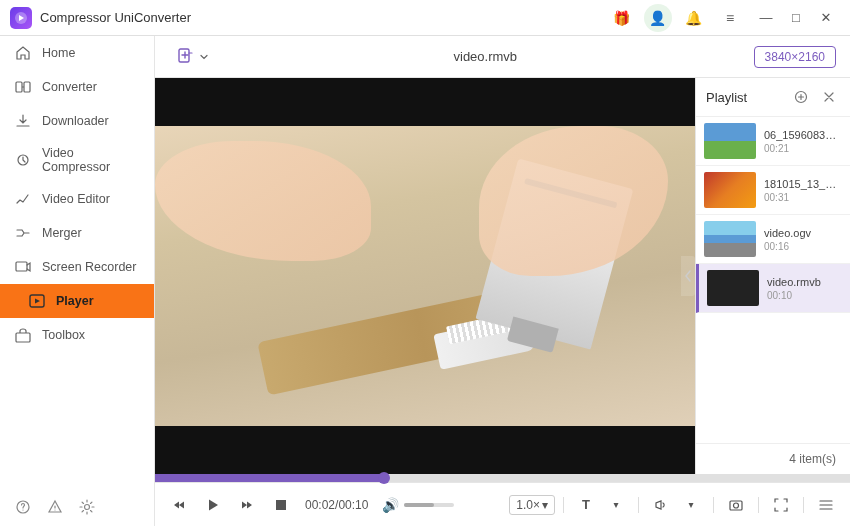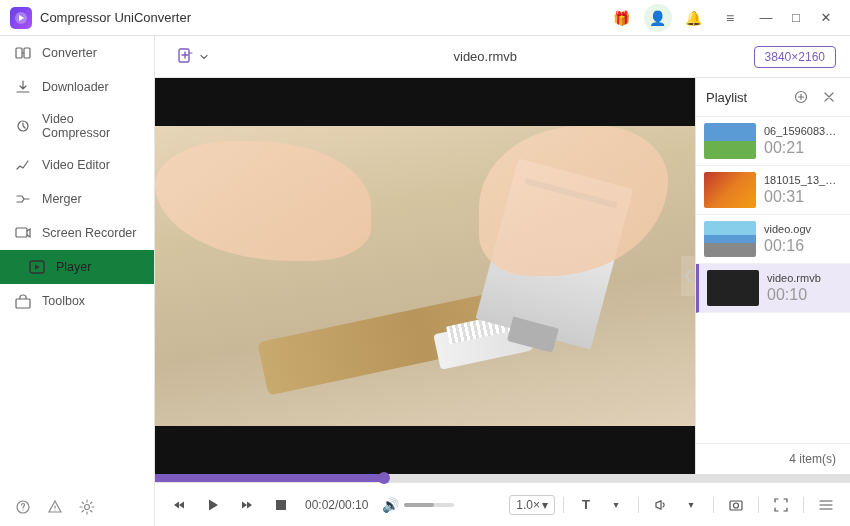--- a/index.html
+++ b/index.html
@@ -19,21 +19,21 @@
     .title-bar-icon.user { color: #5a5; background: #e8f5e9; border-radius: 50%; }
     .win-controls { display: flex; gap: 2px; margin-left: 8px; }
     .win-btn { width: 28px; height: 20px; border: none; background: none; cursor: pointer; font-size: 13px; color: #555; display: flex; align-items: center; justify-content: center; }
 
     
     .main { display: flex; flex: 1; overflow: hidden; }
 
     
     .sidebar { width: 155px; background: #ffffff; border-right: 1px solid #e5e5e5; display: flex; flex-direction: column; flex-shrink: 0; }
     .sidebar-item { display: flex; align-items: center; padding: 8px 14px; cursor: pointer; color: #555; font-size: 12.5px; gap: 10px; border-radius: 0; }
-    .sidebar-item.active { background: #15803d; font-weight: 400; color: #222; padding-left: 28px; }
+    .sidebar-item.active { background: #f97316; font-weight: 700; color: #222; padding-left: 28px; }
     .sidebar-item .icon { width: 18px; height: 18px; display: flex; align-items: center; justify-content: center; flex-shrink: 0; color: #666; }
     .sidebar-item.active .icon { color: #333; }
     .sidebar-spacer { flex: 1; }
     .sidebar-bottom { display: flex; padding: 10px 14px; gap: 14px; align-items: center; }
     .sidebar-bottom .icon { width: 18px; height: 18px; color: #888; cursor: pointer; display: flex; align-items: center; justify-content: center; }
 
     
     .content { flex: 1; display: flex; flex-direction: column; background: #f7f7f7; overflow: hidden; }
 
     
@@ -64,21 +64,21 @@
     .playlist-items { flex: 1; overflow-y: auto; }
     .playlist-item { display: flex; align-items: center; padding: 6px 8px; cursor: pointer; border-bottom: 1px solid #f0f0f0; gap: 8px; }
     .playlist-item.active { background: #ede8f7; border-left: 3px solid #7c5cbf; }
     .playlist-thumb { width: 52px; height: 36px; background: #555; flex-shrink: 0; border-radius: 2px; overflow: hidden; display: flex; align-items: center; justify-content: center; }
     .thumb-beach { background: linear-gradient(180deg, #5b9bd5 50%, #6ab04c 50%); }
     .thumb-sunset { background: linear-gradient(135deg, #c0392b, #e67e22, #f39c12); }
     .thumb-statue { background: linear-gradient(180deg, #87CEEB 40%, #5b9bd5 40%, #5b9bd5 60%, #888 60%); }
     .thumb-dark { background: #222; }
     .playlist-item-info { flex: 1; min-width: 0; }
     .playlist-item-name { font-size: 11px; color: #444; white-space: nowrap; overflow: hidden; text-overflow: ellipsis; }
-    .playlist-item-duration { font-size: 16px; color: #999; margin-top: 2px; }
+    .playlist-item-duration { font-size: 10px; color: #999; margin-top: 2px; }
 
     .playlist-footer { padding: 8px 14px; border-top: 1px solid #eee; font-size: 12px; color: #666; text-align: right; }
 
     
     .progress-bar-container { height: 8px; background: #e0e0e0; position: relative; cursor: pointer; }
     .progress-bar-fill { height: 100%; background: #7c5cbf; width: 33%; position: relative; }
     .progress-handle { width: 12px; height: 12px; background: #7c5cbf; border-radius: 50%; position: absolute; right: -6px; top: -2px; }
 
     
     .controls-bar { height: 44px; background: #ffffff; border-top: 1px solid #e5e5e5; display: flex; align-items: center; padding: 0 10px; gap: 6px; }
@@ -116,20 +116,28 @@
     <button class="win-btn close">✕</button>
   </div>
 </div>
 
 <div class="main">
 
   <div class="sidebar">
     <div class="sidebar-item">
       <span class="icon">
         <svg width="16" height="16" viewBox="0 0 16 16" fill="none">
+            <path d="M2 7L8 2L14 7V14H10V10H6V14H2V7Z" stroke="#666" stroke-width="1.2" fill="none"></path>
+          </svg>
+      </span>
+      <span>Home</span>
+    </div>
+    <div class="sidebar-item">
+      <span class="icon">
+        <svg width="16" height="16" viewBox="0 0 16 16" fill="none">
             <rect x="1" y="3" width="6" height="10" rx="1" stroke="#666" stroke-width="1.2"></rect>
             <rect x="9" y="3" width="6" height="10" rx="1" stroke="#666" stroke-width="1.2"></rect>
             <path d="M7 8H9" stroke="#666" stroke-width="1.2"></path>
           </svg>
       </span>
       <span>Converter</span>
     </div>
     <div class="sidebar-item">
       <span class="icon">
         <svg width="16" height="16" viewBox="0 0 16 16" fill="none">

